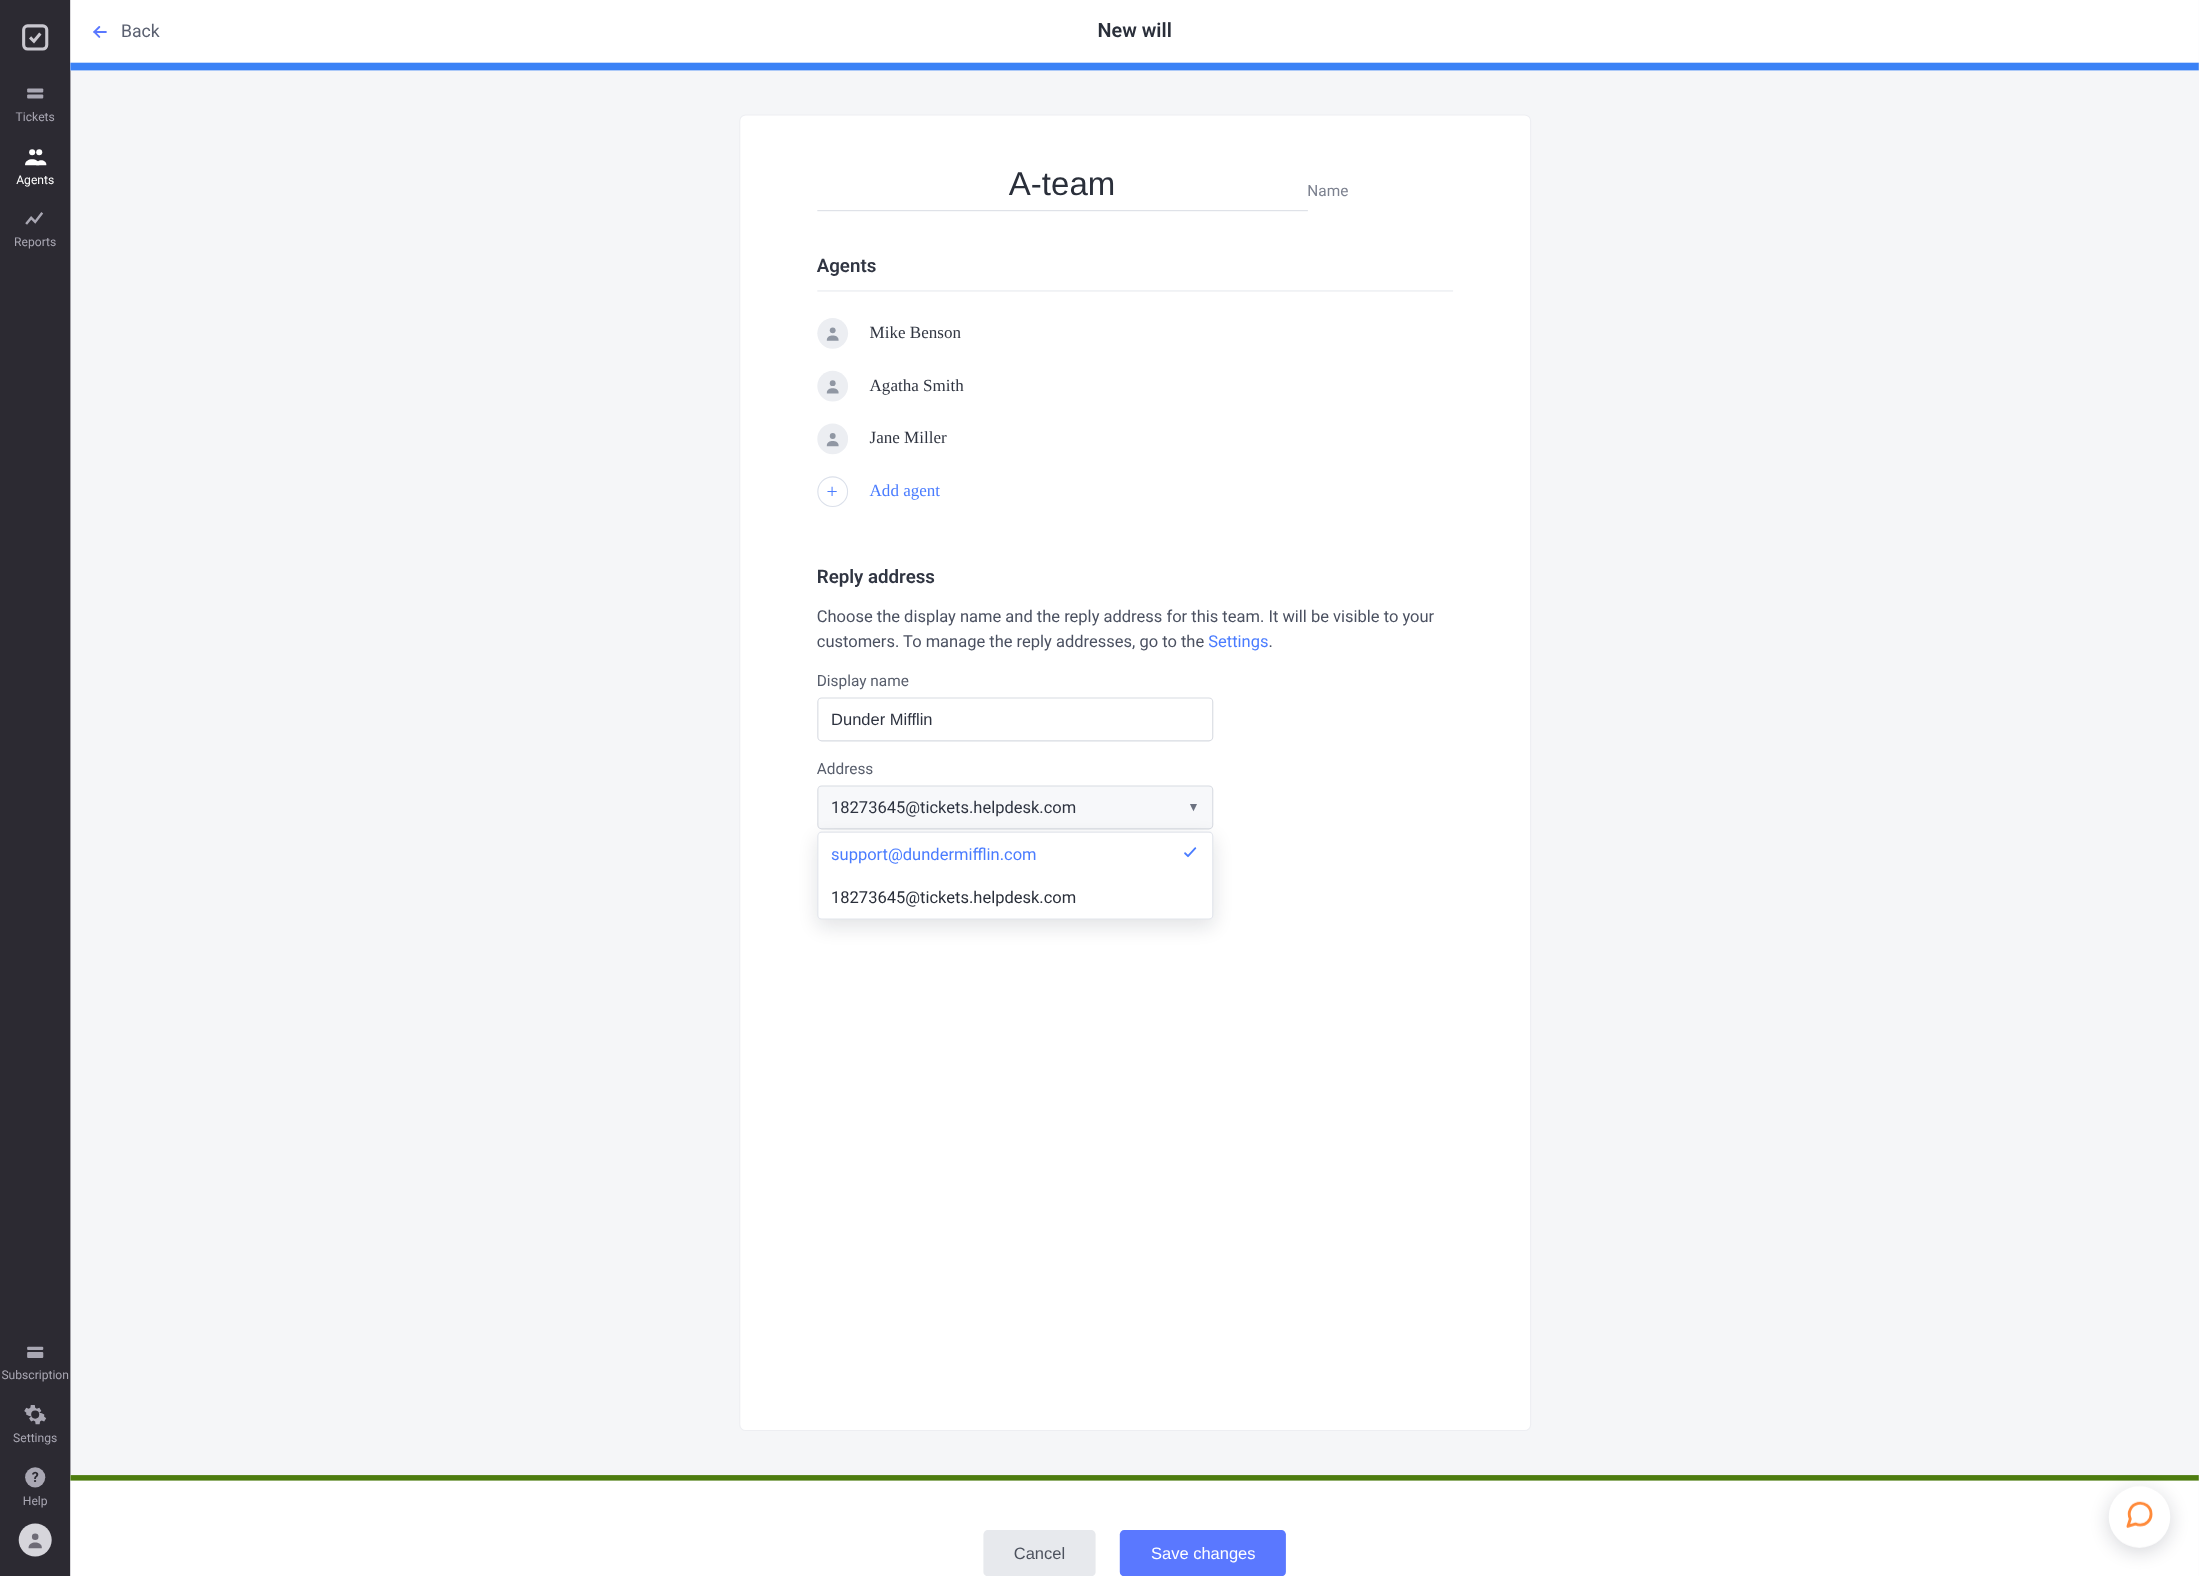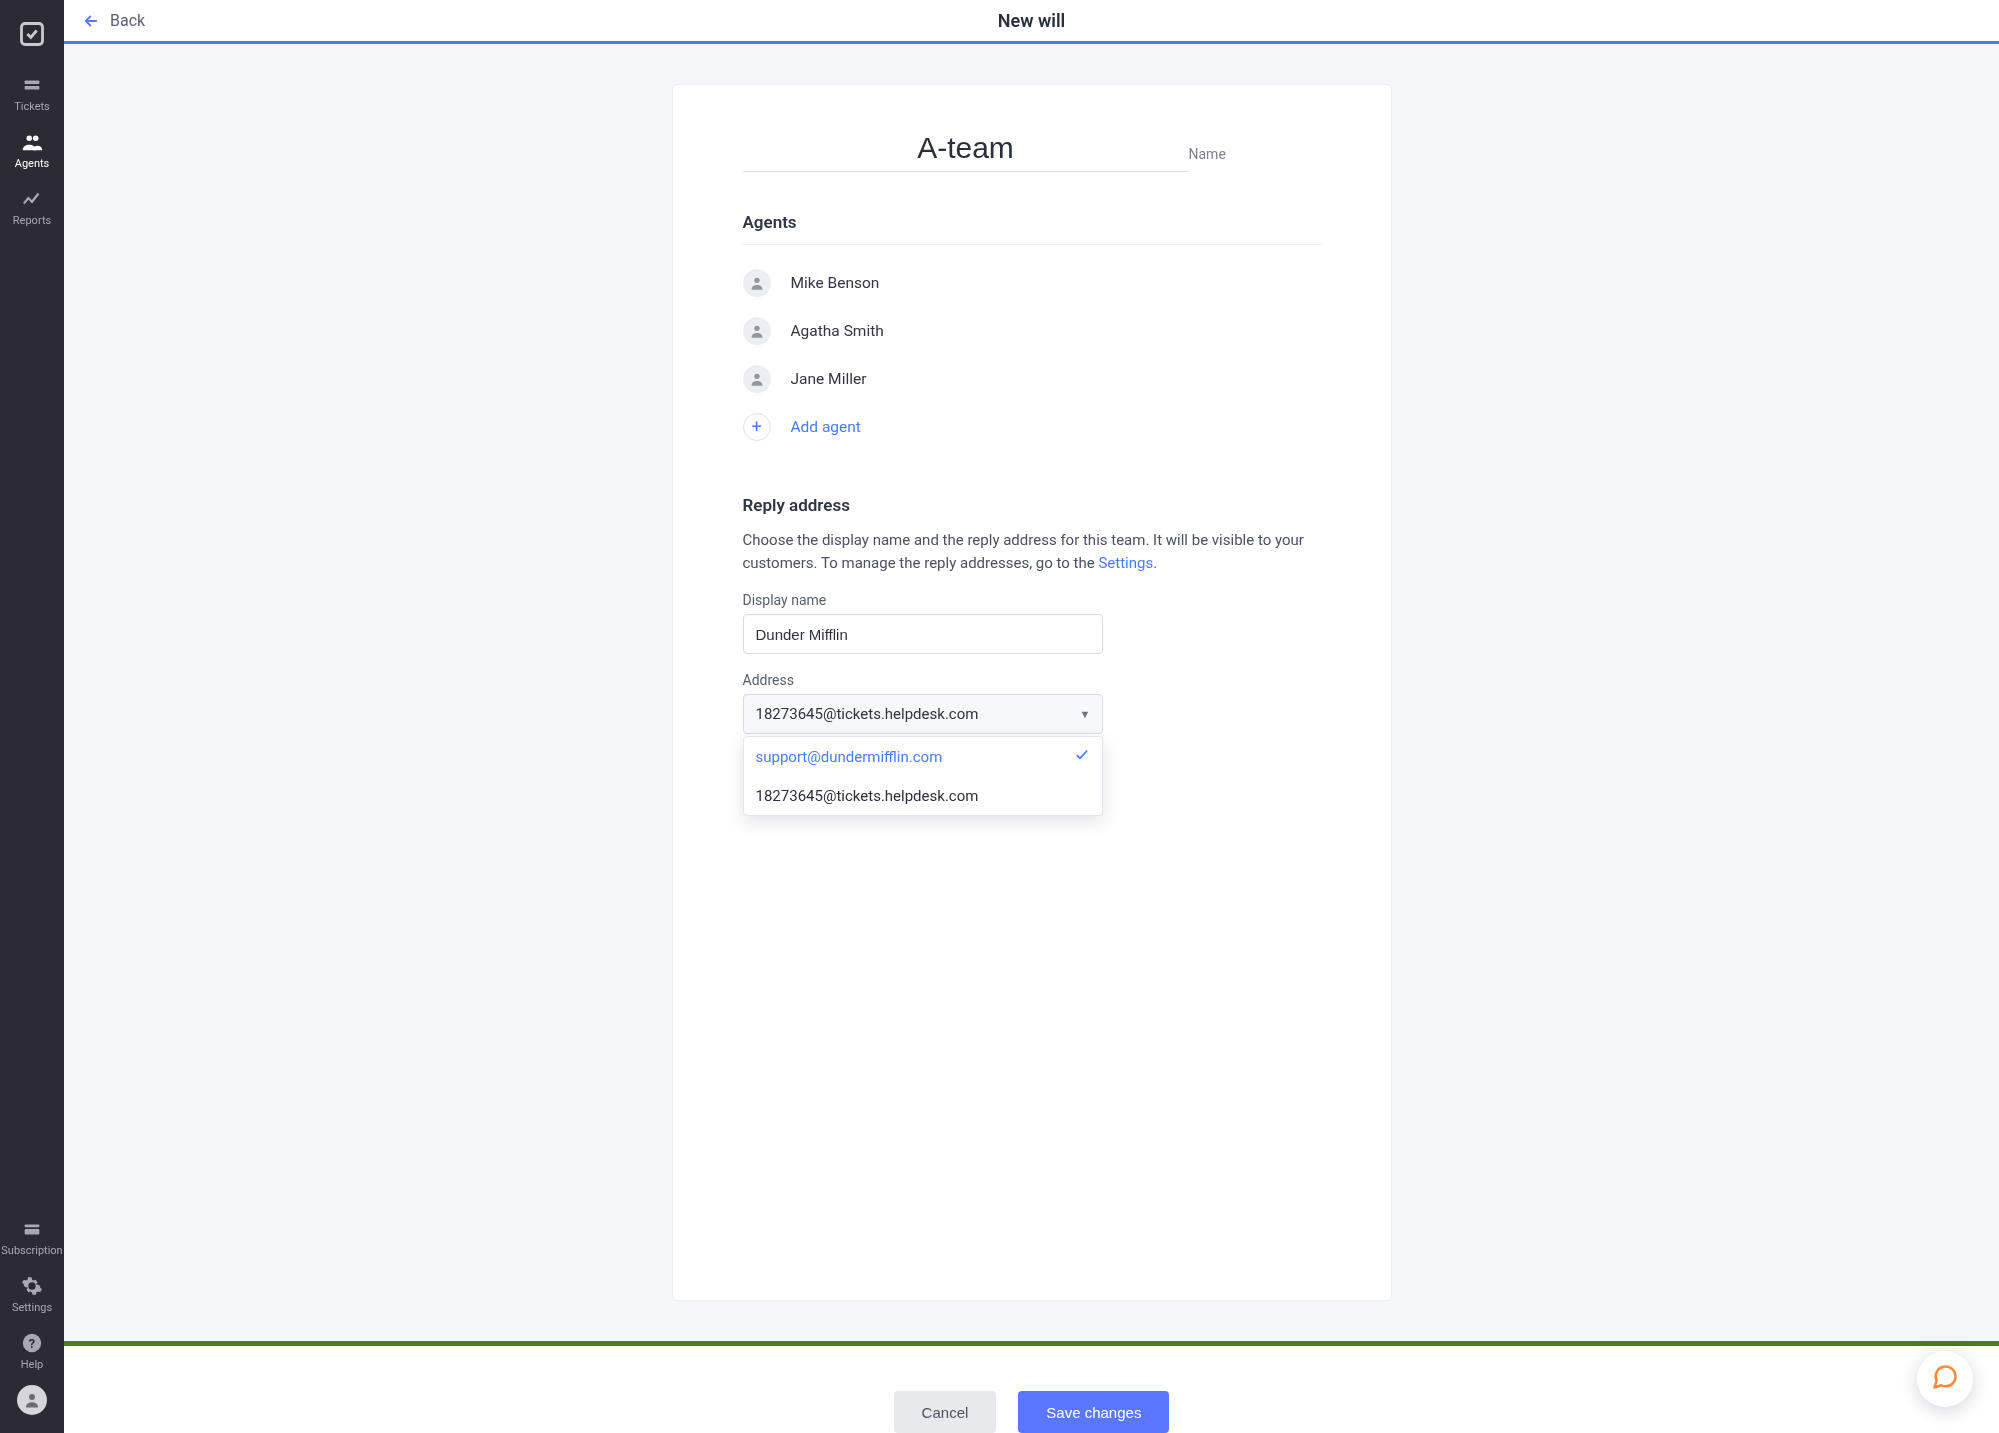--- a/index.html
+++ b/index.html
@@ -44,23 +44,23 @@
 
   
   .main {
     flex: 1;
     display: flex;
     flex-direction: column;
     height: 100%;
     min-width: 0;
   }
   .topbar {
-    height: 44px;
+    height: 64px;
     background: #fff;
-    border-bottom: 3px solid #3b82f6;
+    border-bottom: 7px solid #3b82f6;
     position: relative;
     display: flex;
     align-items: center;
     flex-shrink: 0;
   }
   .back-btn {
     display: flex;
     align-items: center;
     gap: 10px;
     padding: 0 18px;
@@ -101,21 +101,21 @@
     outline: none;
     color:#2a2f3a;
     min-width: 260px;
   }
   .team-name-label { font-size: 14px; color: #7c818f; margin-top: 6px; }
 
   .section-title {
     font-size: 17px; font-weight: 600; color:#303542;
     padding-bottom: 12px; border-bottom: 1px solid #e7e9ee;
   }
-  .agent-list { margin-top: 14px; }
+  .agent-list { margin-top: 14px; font-family: Liberation Serif, serif; }
   .agent-row {
     display: flex; align-items: center; gap: 20px;
     padding: 10px 0;
   }
   .avatar {
     width: 28px; height: 28px; border-radius: 50%;
     background: #eceef2; display:flex; align-items:center; justify-content:center;
     color:#9097a3;
   }
   .agent-name { font-size: 15.5px; color:#313642; }

